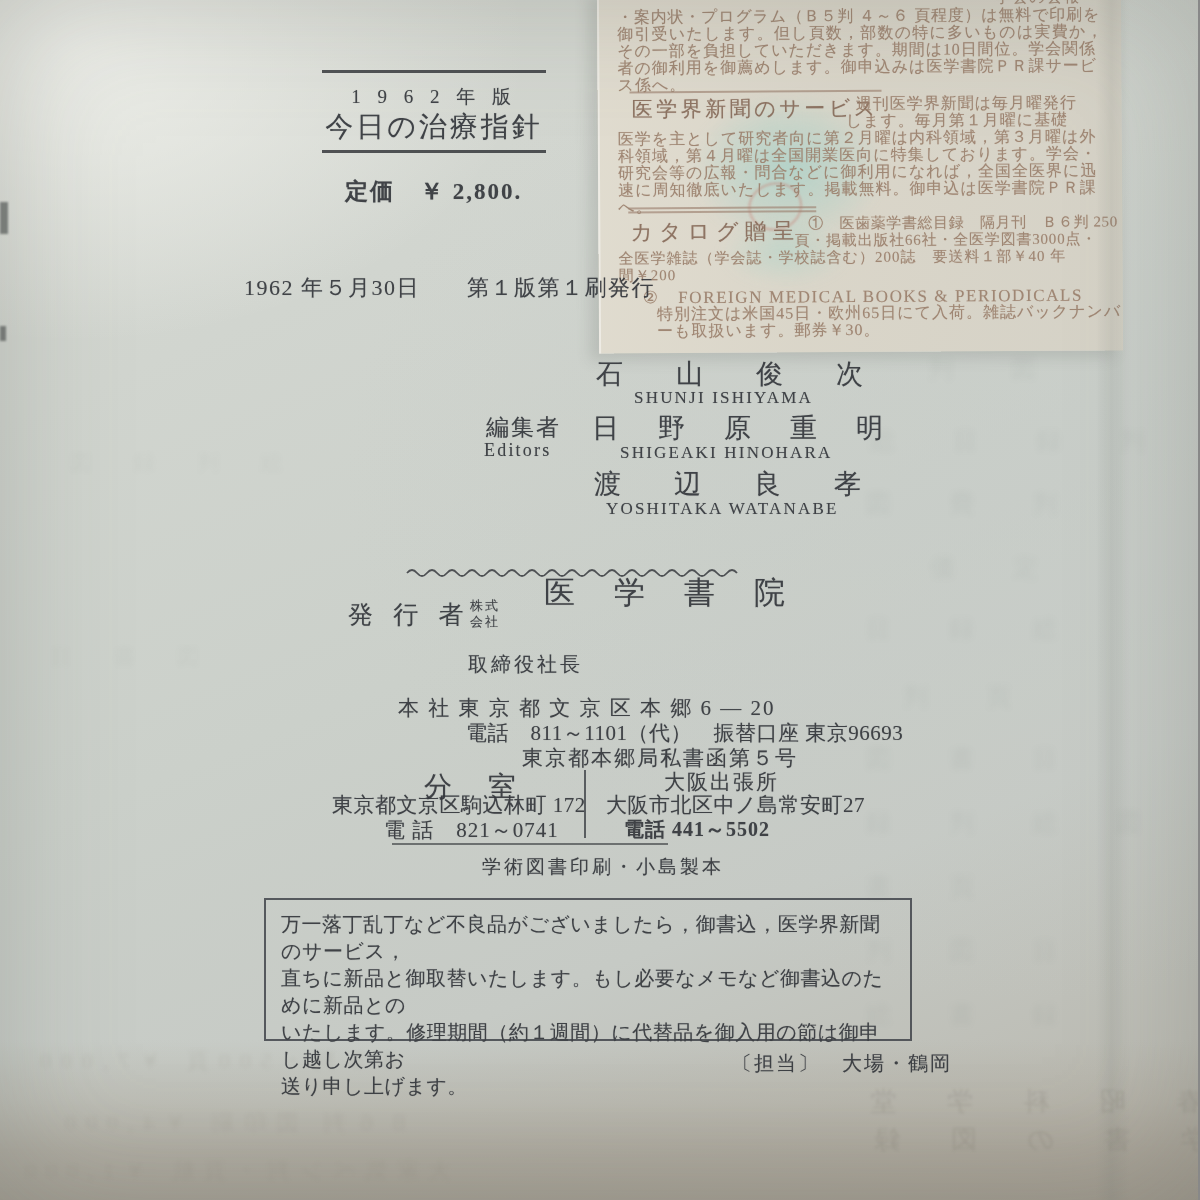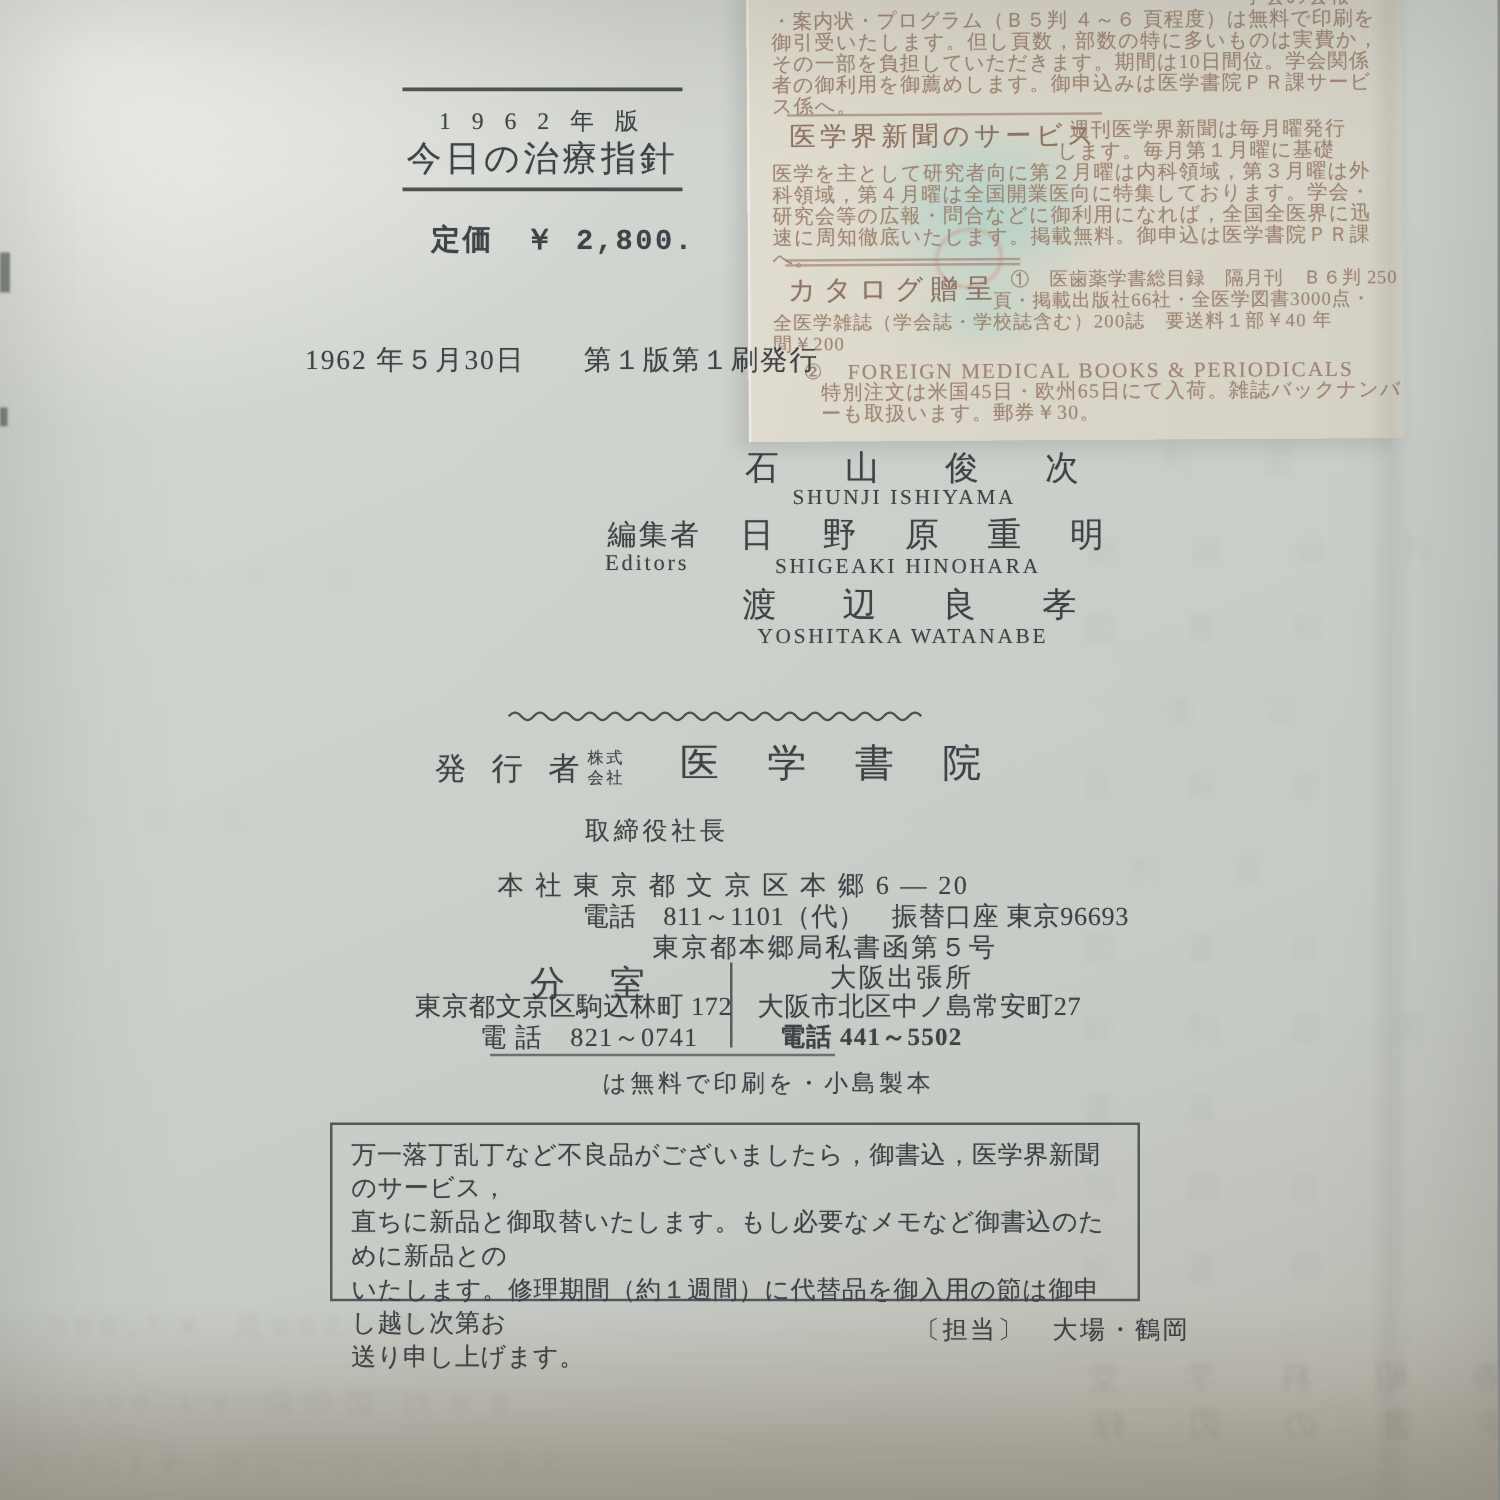--- a/index.html
+++ b/index.html
@@ -111,58 +111,58 @@
     <div class="abs slip-ink" style="left:20px;top:279px;font-size:15px;letter-spacing:1px;">間￥200</div>
     <div class="abs slip-ink" style="left:44px;top:299px;font-size:17px;letter-spacing:1.6px;">②　FOREIGN MEDICAL BOOKS &amp; PERIODICALS</div>
     <div class="abs slip-ink" style="left:58px;top:317px;font-size:16px;letter-spacing:1px;">特別注文は米国45日・欧州65日にて入荷。雑誌バックナンバ</div>
     <div class="abs slip-ink" style="left:58px;top:334px;font-size:16px;letter-spacing:1px;">ーも取扱います。郵券￥30。</div>
   </div>
 
   <div class="rule" style="left:322px;top:70px;width:224px;height:3px;"></div>
   <div class="abs ink" style="left:322px;top:84px;width:224px;text-align:center;font-size:19px;letter-spacing:6px;">1 9 6 2 年 版</div>
   <div class="abs ink" style="left:318px;top:108px;width:232px;text-align:center;font-size:28px;letter-spacing:3px;">今日の治療指針</div>
   <div class="rule" style="left:322px;top:150px;width:224px;height:3px;"></div>
-  <div class="abs ink" style="left:345px;top:176px;font-size:23px;font-weight:bold;letter-spacing:2px;font-family:Liberation Mono, monospace;">定価　￥ 2,800.</div>
+  <div class="abs ink" style="left:345px;top:176px;font-size:23px;font-weight:bold;letter-spacing:2px;">定価　￥ 2,800.</div>
 
   <div class="abs ink" style="left:244px;top:273px;font-size:22px;letter-spacing:1.5px;">1962 年５月30日　　第１版第１刷発行</div>
 
   <div class="abs ink" style="left:486px;top:412px;font-size:23px;letter-spacing:2px;">編集者</div>
   <div class="abs ink lat" style="left:484px;top:440px;font-size:18px;">Editors</div>
 
   <div class="abs ink name-4" style="left:596px;top:356px;">石　山　俊　次</div>
   <div class="abs ink lat" style="left:634px;top:388px;">SHUNJI ISHIYAMA</div>
   <div class="abs ink name-5" style="left:592px;top:410px;">日　野　原　重　明</div>
   <div class="abs ink lat" style="left:620px;top:443px;">SHIGEAKI HINOHARA</div>
   <div class="abs ink name-4" style="left:594px;top:466px;">渡　辺　良　孝</div>
   <div class="abs ink lat" style="left:606px;top:499px;">YOSHITAKA WATANABE</div>
 
   <svg style="position:absolute;left:405px;top:568px;" width="334" height="10" viewBox="0 0 334 10">
     <path d="M2,5 q5,-6 10,0 t10,0 t10,0 t10,0 t10,0 t10,0 t10,0 t10,0 t10,0 t10,0 t10,0 t10,0 t10,0 t10,0 t10,0 t10,0 t10,0 t10,0 t10,0 t10,0 t10,0 t10,0 t10,0 t10,0 t10,0 t10,0 t10,0 t10,0 t10,0 t10,0 t10,0 t10,0 t10,0" fill="none" stroke="#383b3f" stroke-width="1.8" opacity="0.85"></path>
   </svg>
 
   <div class="abs ink" style="left:348px;top:598px;font-size:25px;letter-spacing:7px;">発 行 者</div>
   <div class="abs ink" style="left:470px;top:597px;font-size:13px;letter-spacing:2px;">株式</div>
   <div class="abs ink" style="left:470px;top:613px;font-size:13px;letter-spacing:2px;">会社</div>
-  <div class="abs ink" style="left:544px;top:590px;font-size:31px;letter-spacing:4px;">医　学　書　院</div>
+  <div class="abs ink" style="left:544px;top:572px;font-size:31px;letter-spacing:4px;">医　学　書　院</div>
   <div class="abs ink" style="left:468px;top:651px;font-size:20px;letter-spacing:3px;">取締役社長</div>
 
   <div class="abs ink" style="left:398px;top:694px;font-size:21px;letter-spacing:2px;">本 社 東 京 都 文 京 区 本 郷 6 — 20</div>
   <div class="abs ink" style="left:466px;top:719px;font-size:21px;letter-spacing:.5px;">電話　811～1101（代）　振替口座 東京96693</div>
   <div class="abs ink" style="left:522px;top:744px;font-size:21px;letter-spacing:2px;">東京都本郷局私書函第５号</div>
 
   <div class="abs ink" style="left:424px;top:768px;font-size:28px;letter-spacing:4px;">分　室</div>
   <div class="abs ink" style="left:332px;top:791px;font-size:21px;letter-spacing:.5px;">東京都文京区駒込林町 172</div>
   <div class="abs ink" style="left:384px;top:816px;font-size:21px;letter-spacing:1px;">電 話　821～0741</div>
   <div class="vdivider" style="left:584px;top:770px;width:1.5px;height:68px;"></div>
   <div class="abs ink" style="left:664px;top:768px;font-size:21px;letter-spacing:2px;">大阪出張所</div>
   <div class="abs ink" style="left:606px;top:791px;font-size:21px;letter-spacing:.5px;">大阪市北区中ノ島常安町27</div>
   <div class="abs ink" style="left:624px;top:816px;font-size:20px;letter-spacing:1px;font-weight:bold;">電話 441～5502</div>
   <div class="rule" style="left:392px;top:843px;width:276px;height:1.5px;opacity:.6;"></div>
 
-  <div class="abs ink" style="left:482px;top:854px;font-size:19px;letter-spacing:3px;">は無料で印刷を・小島製本</div>
+  <div class="abs ink" style="left:482px;top:854px;font-size:19px;letter-spacing:3px;">学術図書印刷・小島製本</div>
 
   <div class="notice ink">
     <div>万一落丁乱丁など不良品がございましたら，御書込，医学界新聞のサービス，</div>
     <div>直ちに新品と御取替いたします。もし必要なメモなど御書込のために新品との</div>
     <div>いたします。修理期間（約１週間）に代替品を御入用の節は御申し越し次第お</div>
     <div>送り申し上げます。</div>
   </div>
 
   <div class="abs ink" style="left:732px;top:1050px;font-size:20px;letter-spacing:2px;">〔担当〕　大場・鶴岡</div>
 

